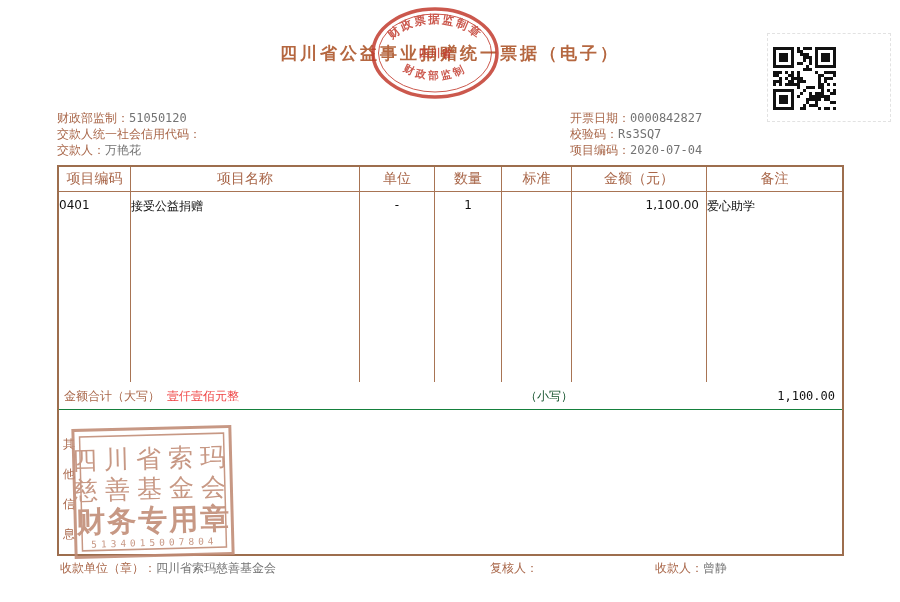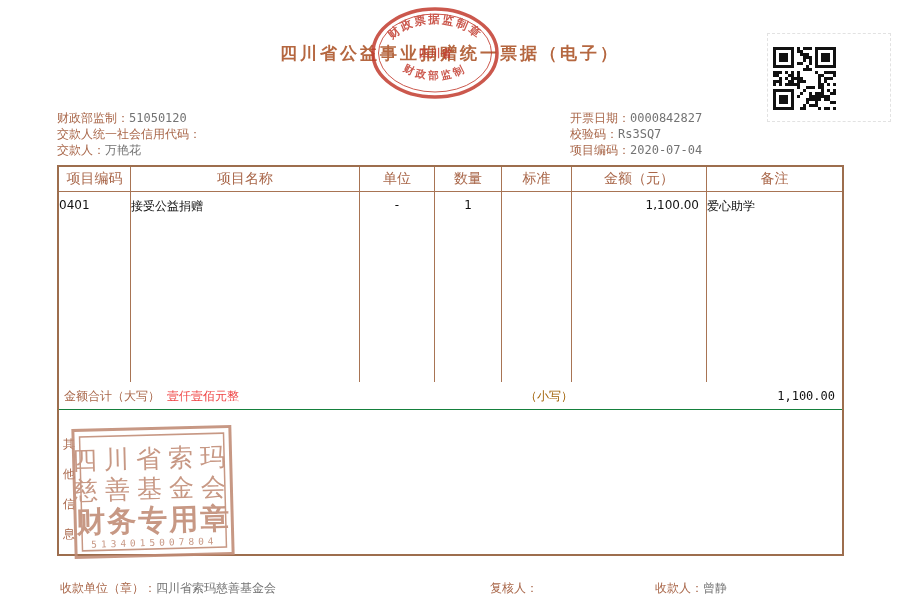--- a/index.html
+++ b/index.html
@@ -34,29 +34,29 @@
   .tbody .cell{border-right:1px solid #a87454;padding-top:6px;font-size:12px;color:#111;
         font-family:"DejaVu Sans",sans-serif;box-sizing:border-box;}
   .tbody .cell:last-child{border-right:none;}
   .c-left{padding-left:0;}
   .c-center{text-align:center;}
   .c-right{text-align:right;padding-right:7px;font-family:"DejaVu Sans Mono",monospace;}
   .totals{position:relative;height:28px;border-bottom:1px solid #15803d;
           font-size:12px;line-height:28px;box-sizing:border-box;}
   .totals .lab{color:#a9674a;position:absolute;left:5px;top:0;}
   .totals .daxie{color:#ef4444;position:absolute;left:108px;top:0;font-family:"DejaVu Sans",sans-serif;}
-  .totals .xiaoxie{color:#a16207;position:absolute;left:466px;top:0;}
+  .totals .xiaoxie{color:#14532d;position:absolute;left:466px;top:0;}
   .totals .amount{color:#111;position:absolute;right:7px;top:0;font-family:"DejaVu Sans Mono",monospace;}
   
   .lower{position:relative;height:146px;}
   .vlabel{position:absolute;left:4px;top:26px;width:14px;color:#a9674a;font-size:12px;}
   .vlabel span{display:block;height:30px;}
   .sq-seal{position:absolute;left:13px;top:16px;transform:rotate(-1.5deg);opacity:.88;}
   
-  .footer{position:absolute;left:57px;top:580px;width:787px;height:18px;font-size:12px;color:#a9674a;}
+  .footer{position:absolute;left:57px;top:560px;width:787px;height:18px;font-size:12px;color:#a9674a;}
   .footer .f-unit{position:absolute;left:3px;top:0;white-space:nowrap;}
   .footer .f-rev{position:absolute;left:433px;top:0;white-space:nowrap;}
   .footer .f-pay{position:absolute;left:598px;top:0;white-space:nowrap;}
 </style>
 </head>
 <body>
 
 <div class="page">
 
   <div class="title">四川省公益事业捐赠统一票据（电子）</div>

